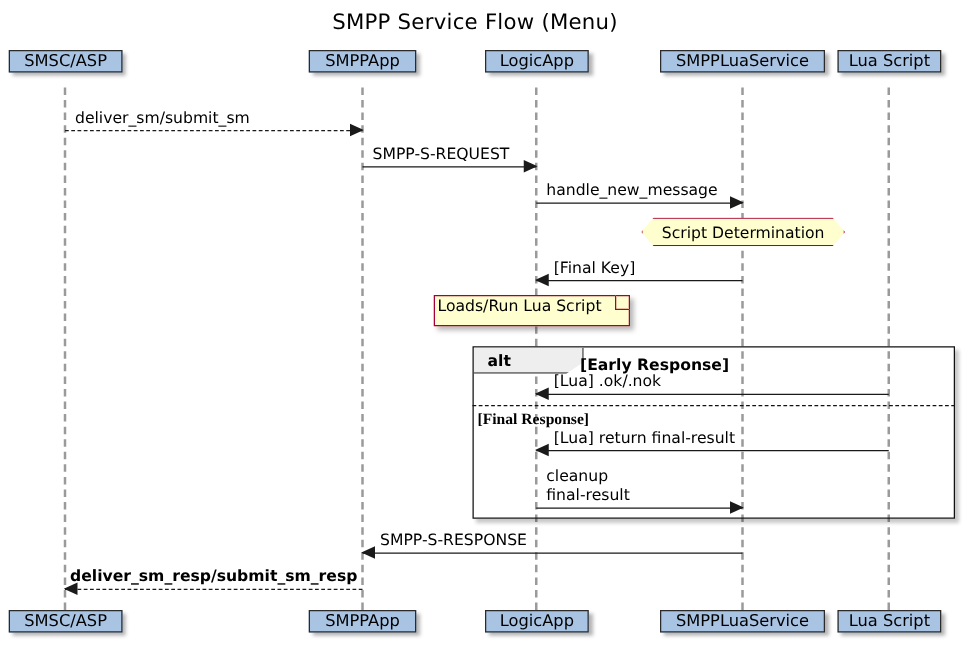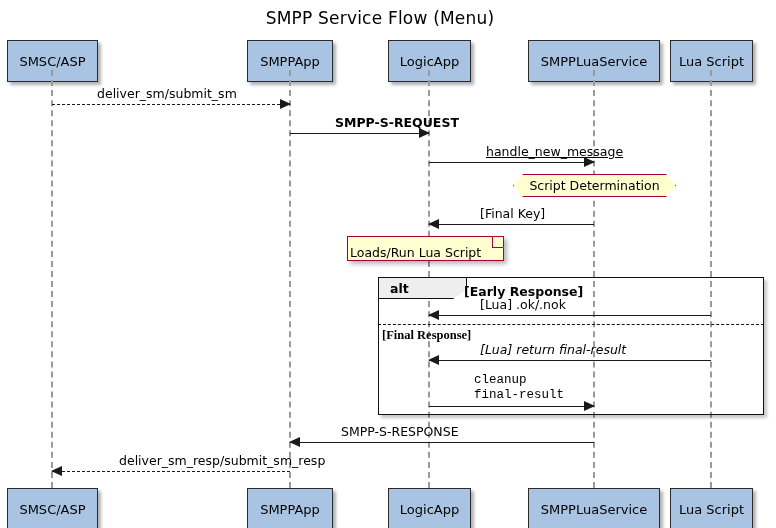--- a/index.html
+++ b/index.html
@@ -2,49 +2,49 @@
 <html><head>
 <meta charset="utf-8">
 <style>
   html,body{margin:0;padding:0;background:#fff;}
   body{width:776px;height:528px;position:relative;overflow:hidden;
        font-family:"DejaVu Sans","Liberation Sans",sans-serif;}
   #canvas{position:absolute;inset:0;width:776px;height:528px;}
   .title{position:absolute;left:0;top:8px;width:760px;text-align:center;
          font-size:17px;color:#000;letter-spacing:.2px;}
   
-  .pbox{position:absolute;box-sizing:border-box;height:42px;
+  .pbox{position:absolute;box-sizing:border-box;height:18px;
         background:#A9C4E3;border:1.5px solid #2b2b2b;
         box-shadow:3px 3px 3px rgba(0,0,0,.30);
         display:flex;align-items:center;justify-content:center;
         font-size:13px;color:#000;white-space:nowrap;}
   
   .life{position:absolute;width:0;border-left:2px dashed #9a9a9a;}
   
   .msg{position:absolute;height:0;}
   .mline{position:absolute;left:0;top:0;height:0;width:100%;
          border-top:1.3px solid #1a1a1a;}
   .mline.dash{border-top:1.3px dashed #1a1a1a;}
   .head{position:absolute;top:-5px;width:0;height:0;
         border-top:5px solid transparent;border-bottom:5px solid transparent;}
   .head.r{right:-1px;border-left:11px solid #1a1a1a;}
   .head.l{left:-1px;border-right:11px solid #1a1a1a;}
   .mlabel{position:absolute;bottom:3px;font-size:12.5px;color:#000;
-          white-space:pre;line-height:15px;margin-left:37px;}
+          white-space:pre;line-height:15px;}
   
   .hexnote{position:absolute;background:#FEFECE;border:1.2px solid #A80036;
            font-size:12.5px;color:#000;display:flex;align-items:center;
            justify-content:center;box-sizing:border-box;white-space:nowrap;
            clip-path:polygon(10px 0,calc(100% - 10px) 0,100% 50%,
                     calc(100% - 10px) 100%,10px 100%,0 50%);
            filter:drop-shadow(3px 3px 2px rgba(0,0,0,.28));}
   
   .note{position:absolute;background:#FEFECE;border:1.2px solid #A80036;
         font-size:12.5px;color:#000;box-sizing:border-box;white-space:nowrap;
-        display:flex;align-items:flex-end;padding-left:2px;
+        display:flex;align-items:flex-start;padding-left:2px;
         filter:drop-shadow(3px 3px 2px rgba(0,0,0,.28));}
   .note .fold{position:absolute;right:-1px;top:-1px;width:11px;height:11px;
         background:#FEFECE;border-left:1.2px solid #A80036;
         border-bottom:1.2px solid #A80036;
         clip-path:polygon(0 0,100% 100%,0 100%);}
   
   .frag{position:absolute;box-sizing:border-box;border:1.8px solid #111;
         background:transparent;box-shadow:3px 3px 3px rgba(0,0,0,.22);}
   .fragtab{position:absolute;left:0;top:0;height:21px;background:#EEEEEE;
            border-right:1.5px solid #111;border-bottom:1.5px solid #111;
@@ -94,57 +94,57 @@
     </div>
   <div id="msgs">
       <div class="msg" style="left: 52px; top: 104px; width: 238px;">
         <div class="mline dash"></div>
         <div class="head r"></div>
         <div class="mlabel" style="left: 8px;">deliver_sm/submit_sm</div>
       </div>
       <div class="msg" style="left: 290px; top: 133px; width: 139px;">
         <div class="mline"></div>
         <div class="head r"></div>
-        <div class="mlabel" style="left: 8px; font-weight: bold;">SMPP-S-REQUEST</div>
+        <div class="mlabel" style="left: 8px;">SMPP-S-REQUEST</div>
       </div>
       <div class="msg" style="left: 429px; top: 162px; width: 165px;">
         <div class="mline"></div>
         <div class="head r"></div>
-        <div class="mlabel" style="left: 20px; text-decoration: underline;">handle_new_message</div>
+        <div class="mlabel" style="left: 8px;">handle_new_message</div>
       </div>
       <div class="msg" style="left: 429px; top: 224px; width: 165px;">
         <div class="mline"></div>
         <div class="head l"></div>
         <div class="mlabel" style="left: 14px;">[Final Key]</div>
       </div>
       <div class="msg" style="left: 429px; top: 315px; width: 282px;">
         <div class="mline"></div>
         <div class="head l"></div>
         <div class="mlabel" style="left: 14px;">[Lua] .ok/.nok</div>
       </div>
       <div class="msg" style="left: 429px; top: 360px; width: 282px;">
         <div class="mline"></div>
         <div class="head l"></div>
-        <div class="mlabel" style="left: 14px; font-style: italic;">[Lua] return final-result</div>
+        <div class="mlabel" style="left: 14px;">[Lua] return final-result</div>
       </div>
       <div class="msg" style="left: 429px; top: 406px; width: 165px;">
         <div class="mline"></div>
         <div class="head r"></div>
-        <div class="mlabel" style="left: 8px; font-family: Liberation Mono, monospace;">cleanup
+        <div class="mlabel" style="left: 8px;">cleanup
 final-result</div>
       </div>
       <div class="msg" style="left: 290px; top: 442px; width: 304px;">
         <div class="mline"></div>
         <div class="head l"></div>
         <div class="mlabel" style="left: 14px;">SMPP-S-RESPONSE</div>
       </div>
       <div class="msg" style="left: 52px; top: 471px; width: 238px;">
         <div class="mline dash"></div>
         <div class="head l"></div>
-        <div class="mlabel" style="left: 30px;">deliver_sm_resp/submit_sm_resp</div>
+        <div class="mlabel" style="left: 4px; font-weight: bold;">deliver_sm_resp/submit_sm_resp</div>
       </div>
     </div>
   <div id="notes">
       <div class="hexnote" style="left: 513px; top: 174px; width: 163px; height: 23px;">
         <span>Script Determination</span>
       </div>
       <div class="note" style="left: 347px; top: 236px; width: 157px; height: 25px;">
         <span>Loads/Run Lua Script</span>
         <div class="fold"></div>
       </div>

